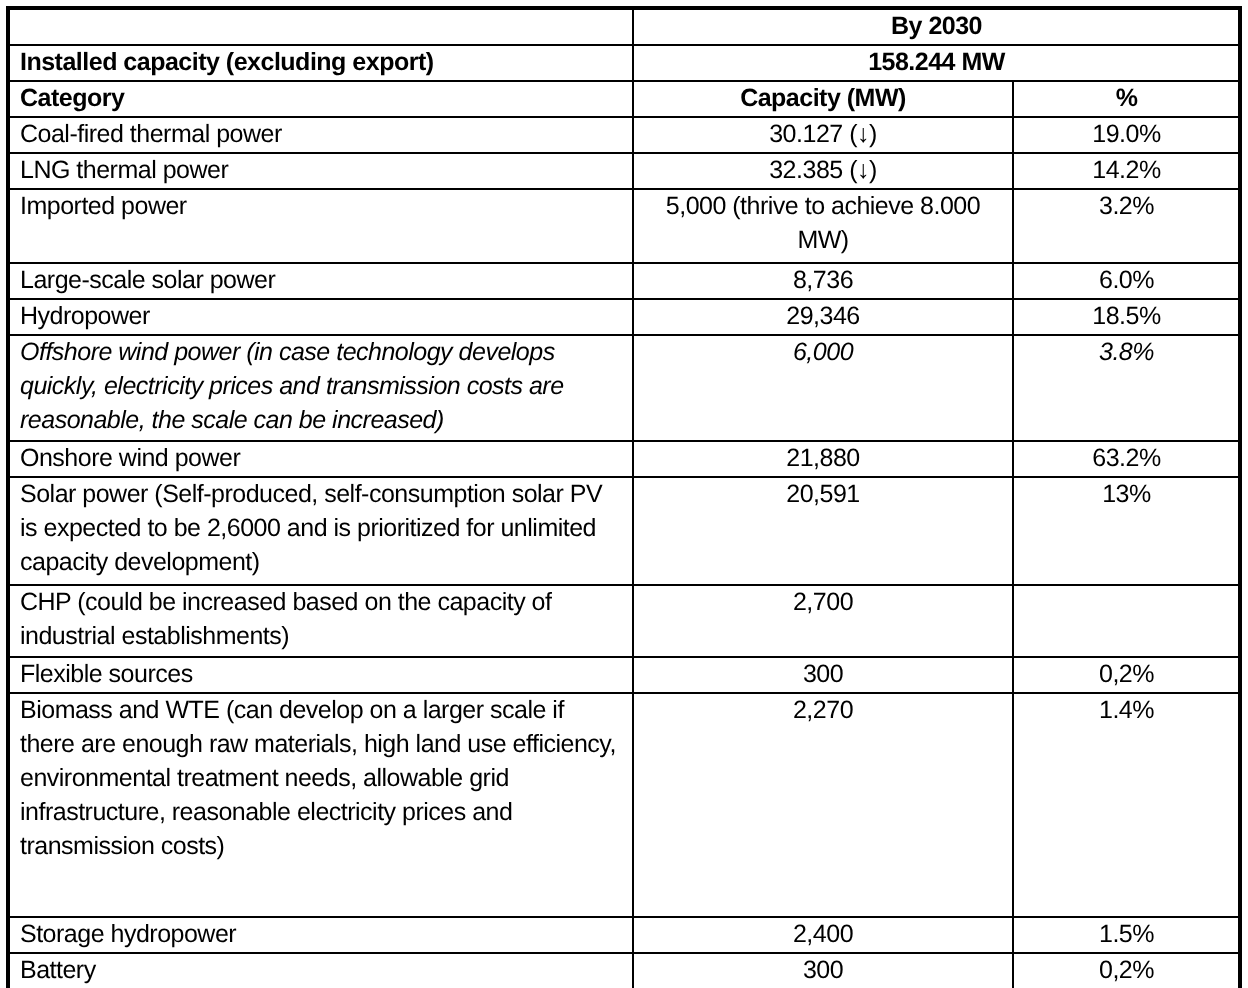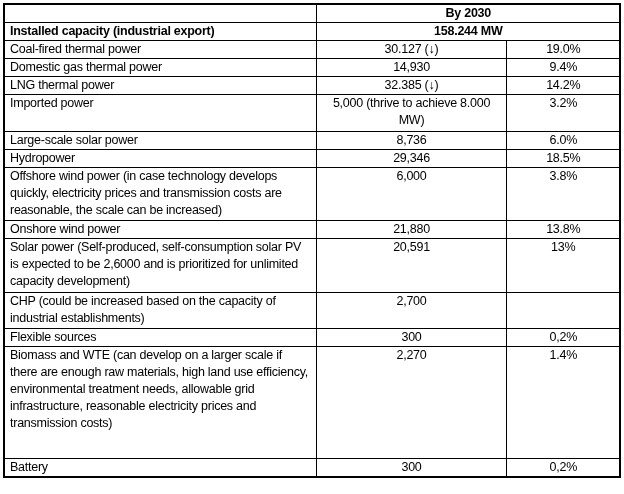--- a/index.html
+++ b/index.html
@@ -45,32 +45,32 @@
     <col style="width:312px">
     <col style="width:190px">
     <col style="width:114px">
   </colgroup>
   <tbody>
     <tr class="hdr">
       <td class="cat"></td>
       <td class="num" colspan="2">By 2030</td>
     </tr>
     <tr class="hdr">
-      <td class="cat">Installed capacity (industrial export)</td>
+      <td class="cat">Installed capacity (excluding export)</td>
       <td class="num" colspan="2">158.244 MW</td>
+    </tr>
+    <tr class="hdr">
+      <td class="cat">Category</td>
+      <td class="num">Capacity (MW)</td>
+      <td class="num">%</td>
     </tr>
   <tr style="height: 18px;">
     <td class="cat">Coal-fired thermal power</td>
     <td class="num">30.127 (↓)</td>
     <td class="num">19.0%</td>
-  </tr>
-      <tr style="height: 18px;">
-    <td class="cat">Domestic gas thermal power</td>
-    <td class="num">14,930</td>
-    <td class="num">9.4%</td>
   </tr>
       <tr style="height: 18px;">
     <td class="cat">LNG thermal power</td>
     <td class="num">32.385 (↓)</td>
     <td class="num">14.2%</td>
   </tr>
       <tr style="height: 37px;">
     <td class="cat">Imported power</td>
     <td class="num">5,000 (thrive to achieve 8.000 MW)</td>
     <td class="num">3.2%</td>
@@ -78,29 +78,29 @@
       <tr style="height: 18px;">
     <td class="cat">Large-scale solar power</td>
     <td class="num">8,736</td>
     <td class="num">6.0%</td>
   </tr>
       <tr style="height: 18px;">
     <td class="cat">Hydropower</td>
     <td class="num">29,346</td>
     <td class="num">18.5%</td>
   </tr>
-      <tr style="height: 53px;">
+      <tr style="height: 53px; font-style: italic;">
     <td class="cat">Offshore wind power (in case technology develops quickly, electricity prices and transmission costs are reasonable, the scale can be increased)</td>
     <td class="num">6,000</td>
     <td class="num">3.8%</td>
   </tr>
       <tr style="height: 18px;">
     <td class="cat">Onshore wind power</td>
     <td class="num">21,880</td>
-    <td class="num">13.8%</td>
+    <td class="num">63.2%</td>
   </tr>
       <tr style="height: 54px; padding-left: 34px;">
     <td class="cat">Solar power (Self-produced, self-consumption solar PV is expected to be 2,6000 and is prioritized for unlimited capacity development)</td>
     <td class="num">20,591</td>
     <td class="num">13%</td>
   </tr>
       <tr style="height: 36px;">
     <td class="cat">CHP (could be increased based on the capacity of industrial establishments)</td>
     <td class="num">2,700</td>
     <td class="num"></td>
@@ -109,18 +109,23 @@
     <td class="cat">Flexible sources</td>
     <td class="num">300</td>
     <td class="num">0,2%</td>
   </tr>
       <tr style="height: 112px;">
     <td class="cat">Biomass and WTE (can develop on a larger scale if there are enough raw materials, high land use efficiency, environmental treatment needs, allowable grid infrastructure, reasonable electricity prices and transmission costs)</td>
     <td class="num">2,270</td>
     <td class="num">1.4%</td>
   </tr>
       <tr style="height: 18px;">
+    <td class="cat">Storage hydropower</td>
+    <td class="num">2,400</td>
+    <td class="num">1.5%</td>
+  </tr>
+      <tr style="height: 18px;">
     <td class="cat">Battery</td>
     <td class="num">300</td>
     <td class="num">0,2%</td>
   </tr>
     </tbody>
 </table>
 
 </body></html>

